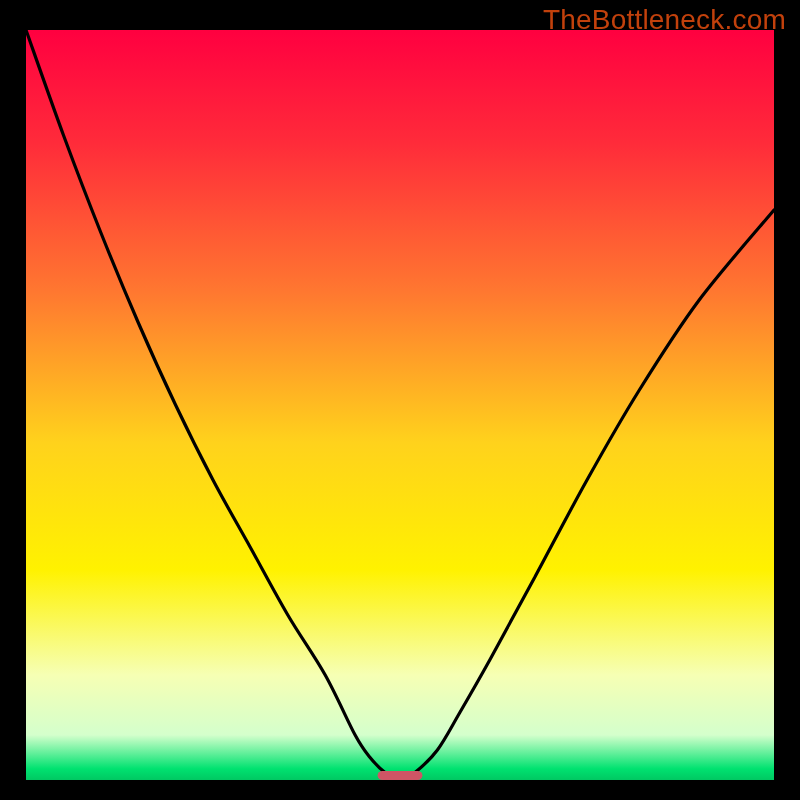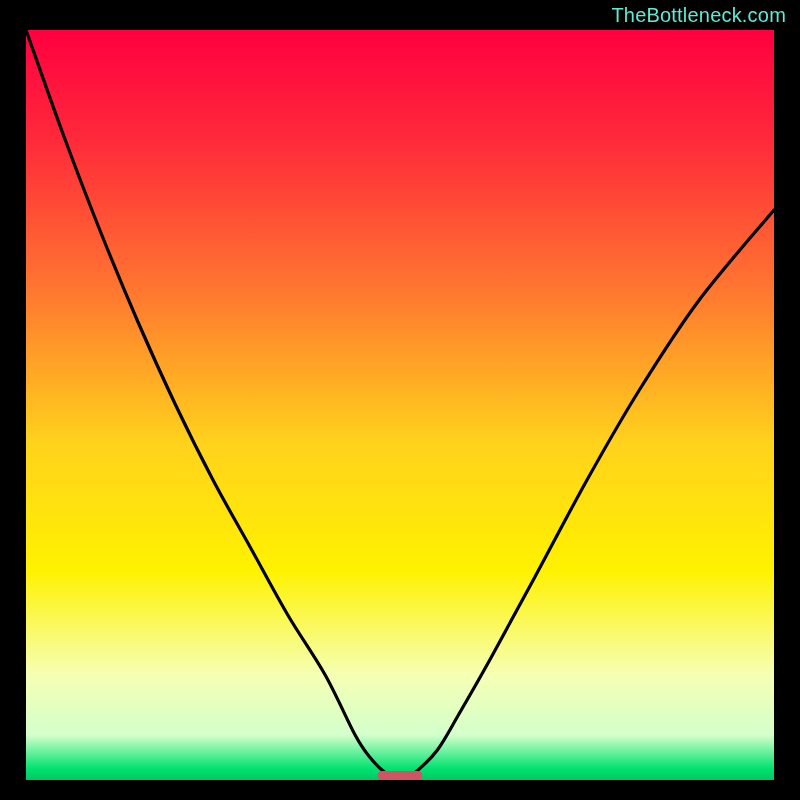--- a/index.html
+++ b/index.html
@@ -13,22 +13,22 @@
   }
   .frame {
     position: absolute;
     inset: 0;
     background: #000;
   }
   .watermark {
     position: absolute;
     top: 4px;
     right: 14px;
-    color: #5eead4;
-    font-size: 20px;
+    color: #c2410c;
+    font-size: 28px;
     letter-spacing: 0.2px;
     z-index: 10;
   }
   svg {
     position: absolute;
     inset: 0;
     z-index: 1;
   }
 </style>
 </head>

